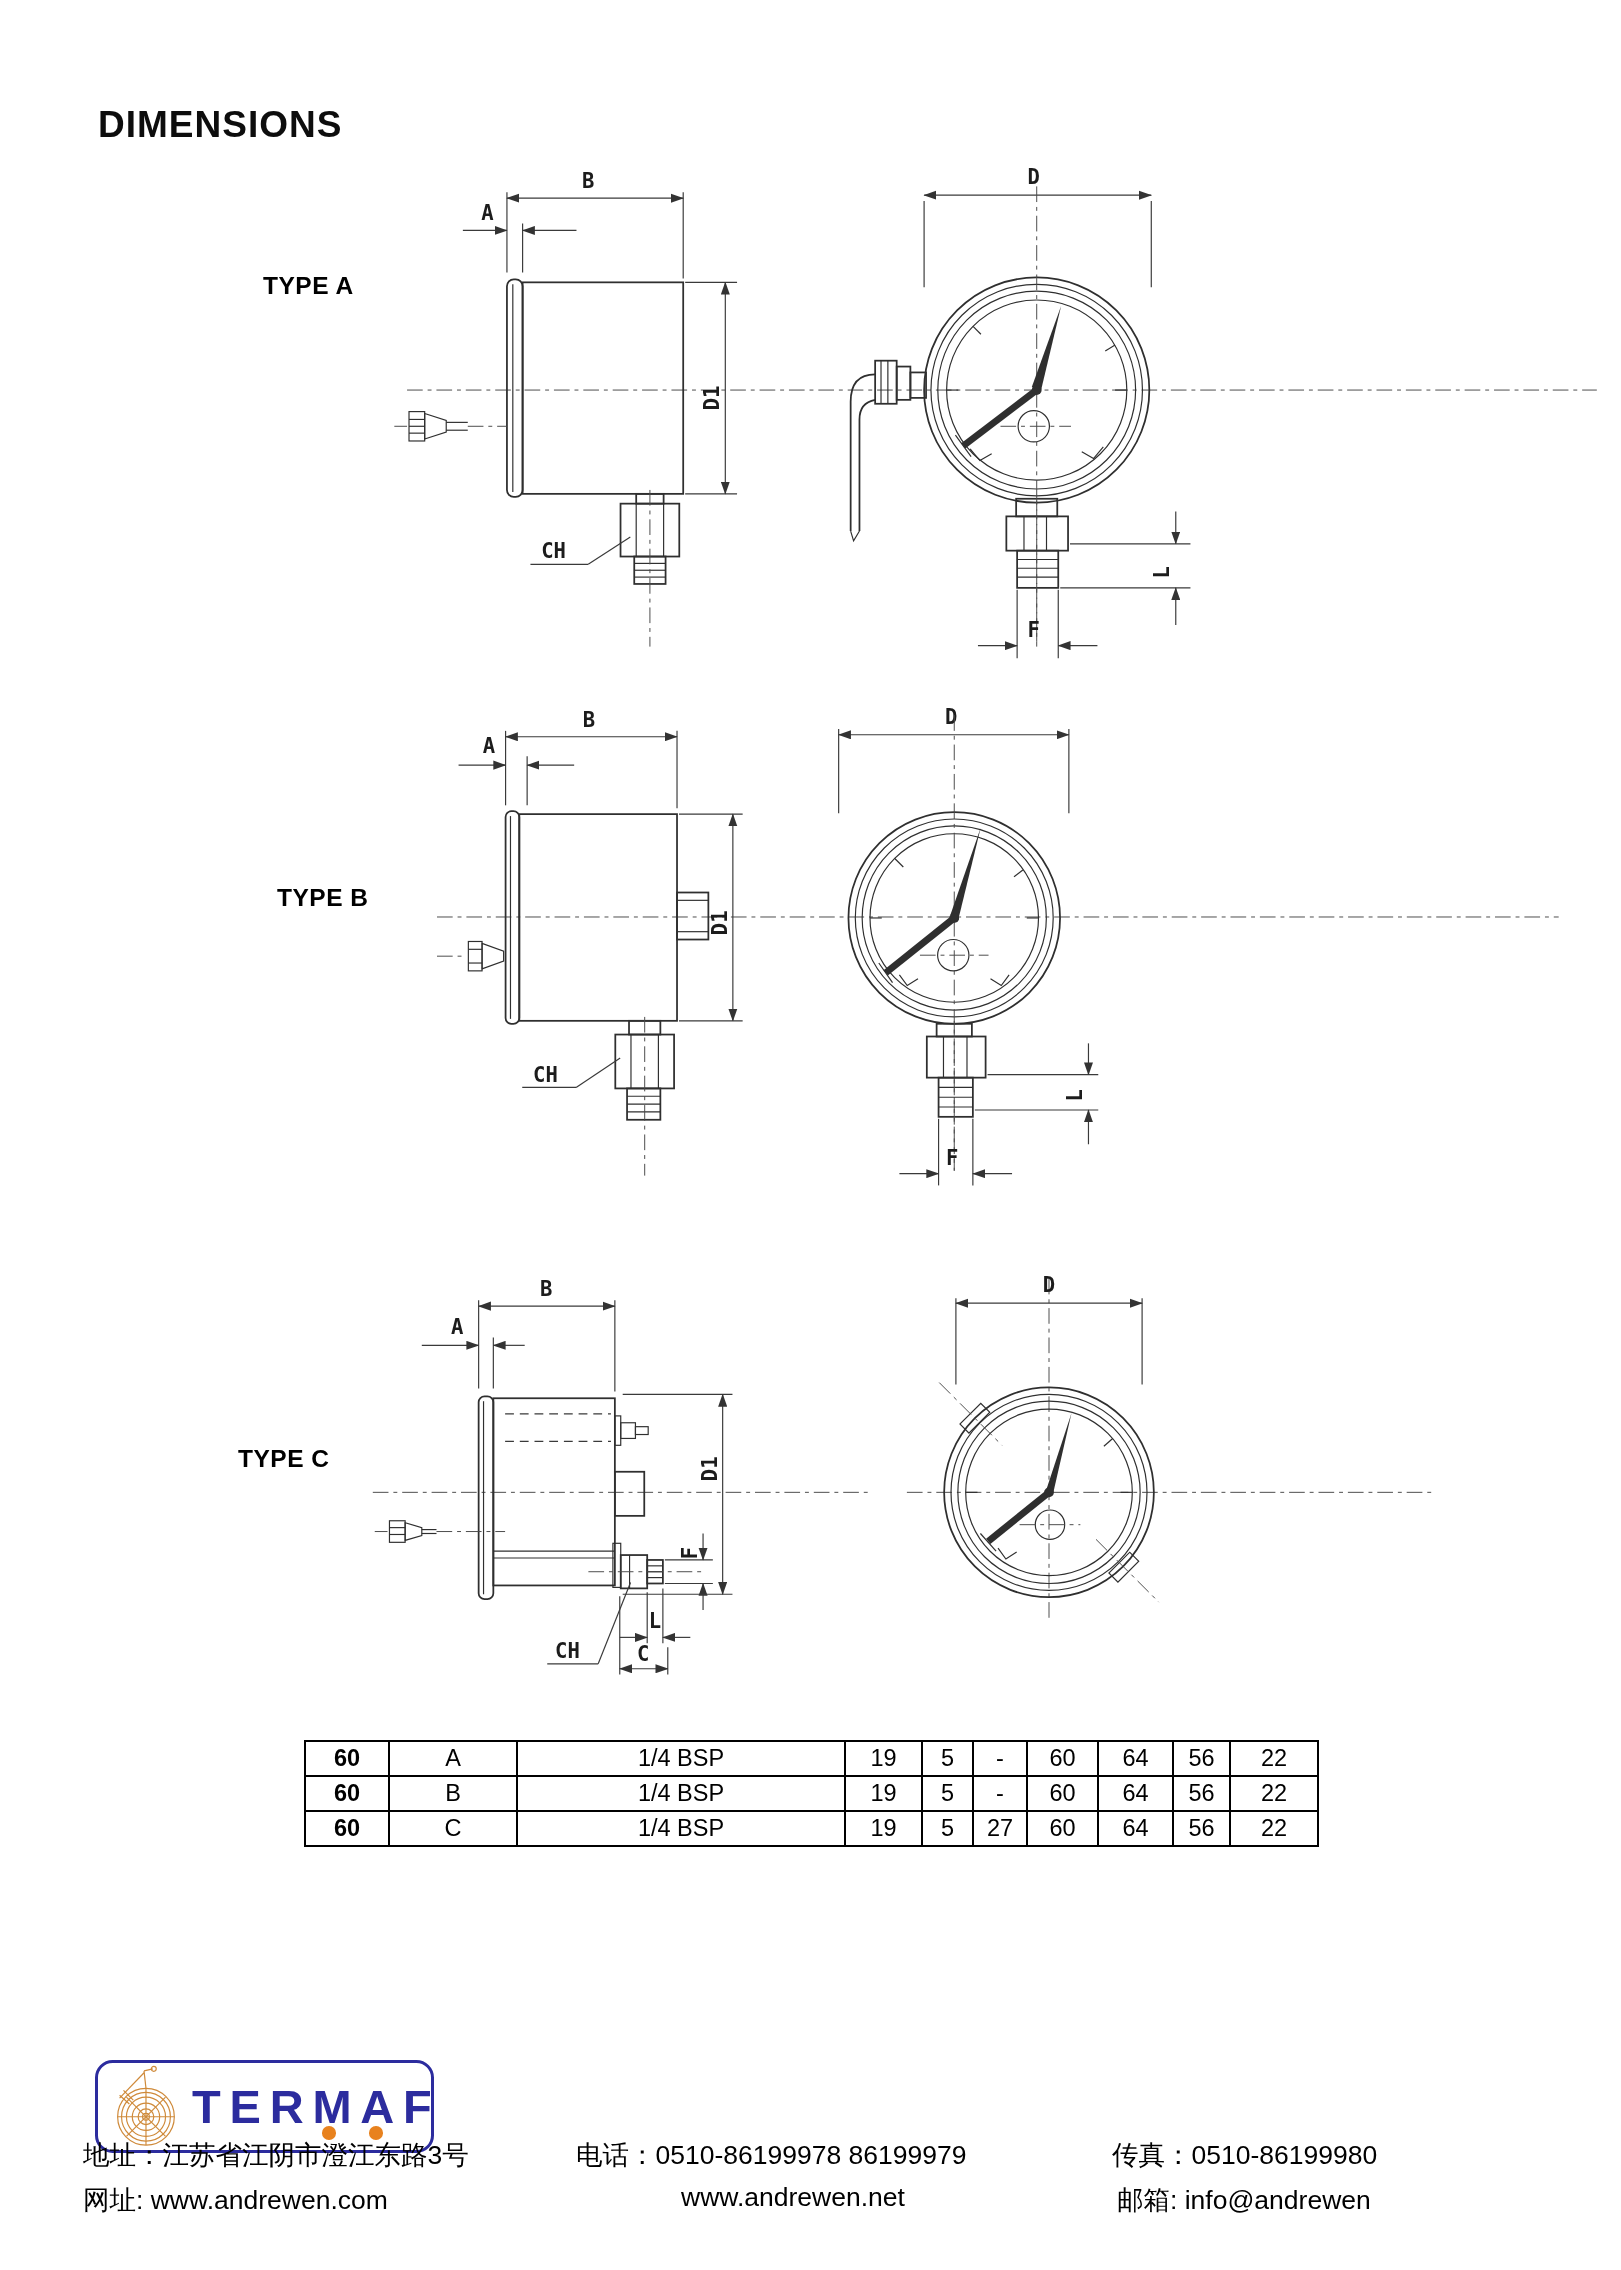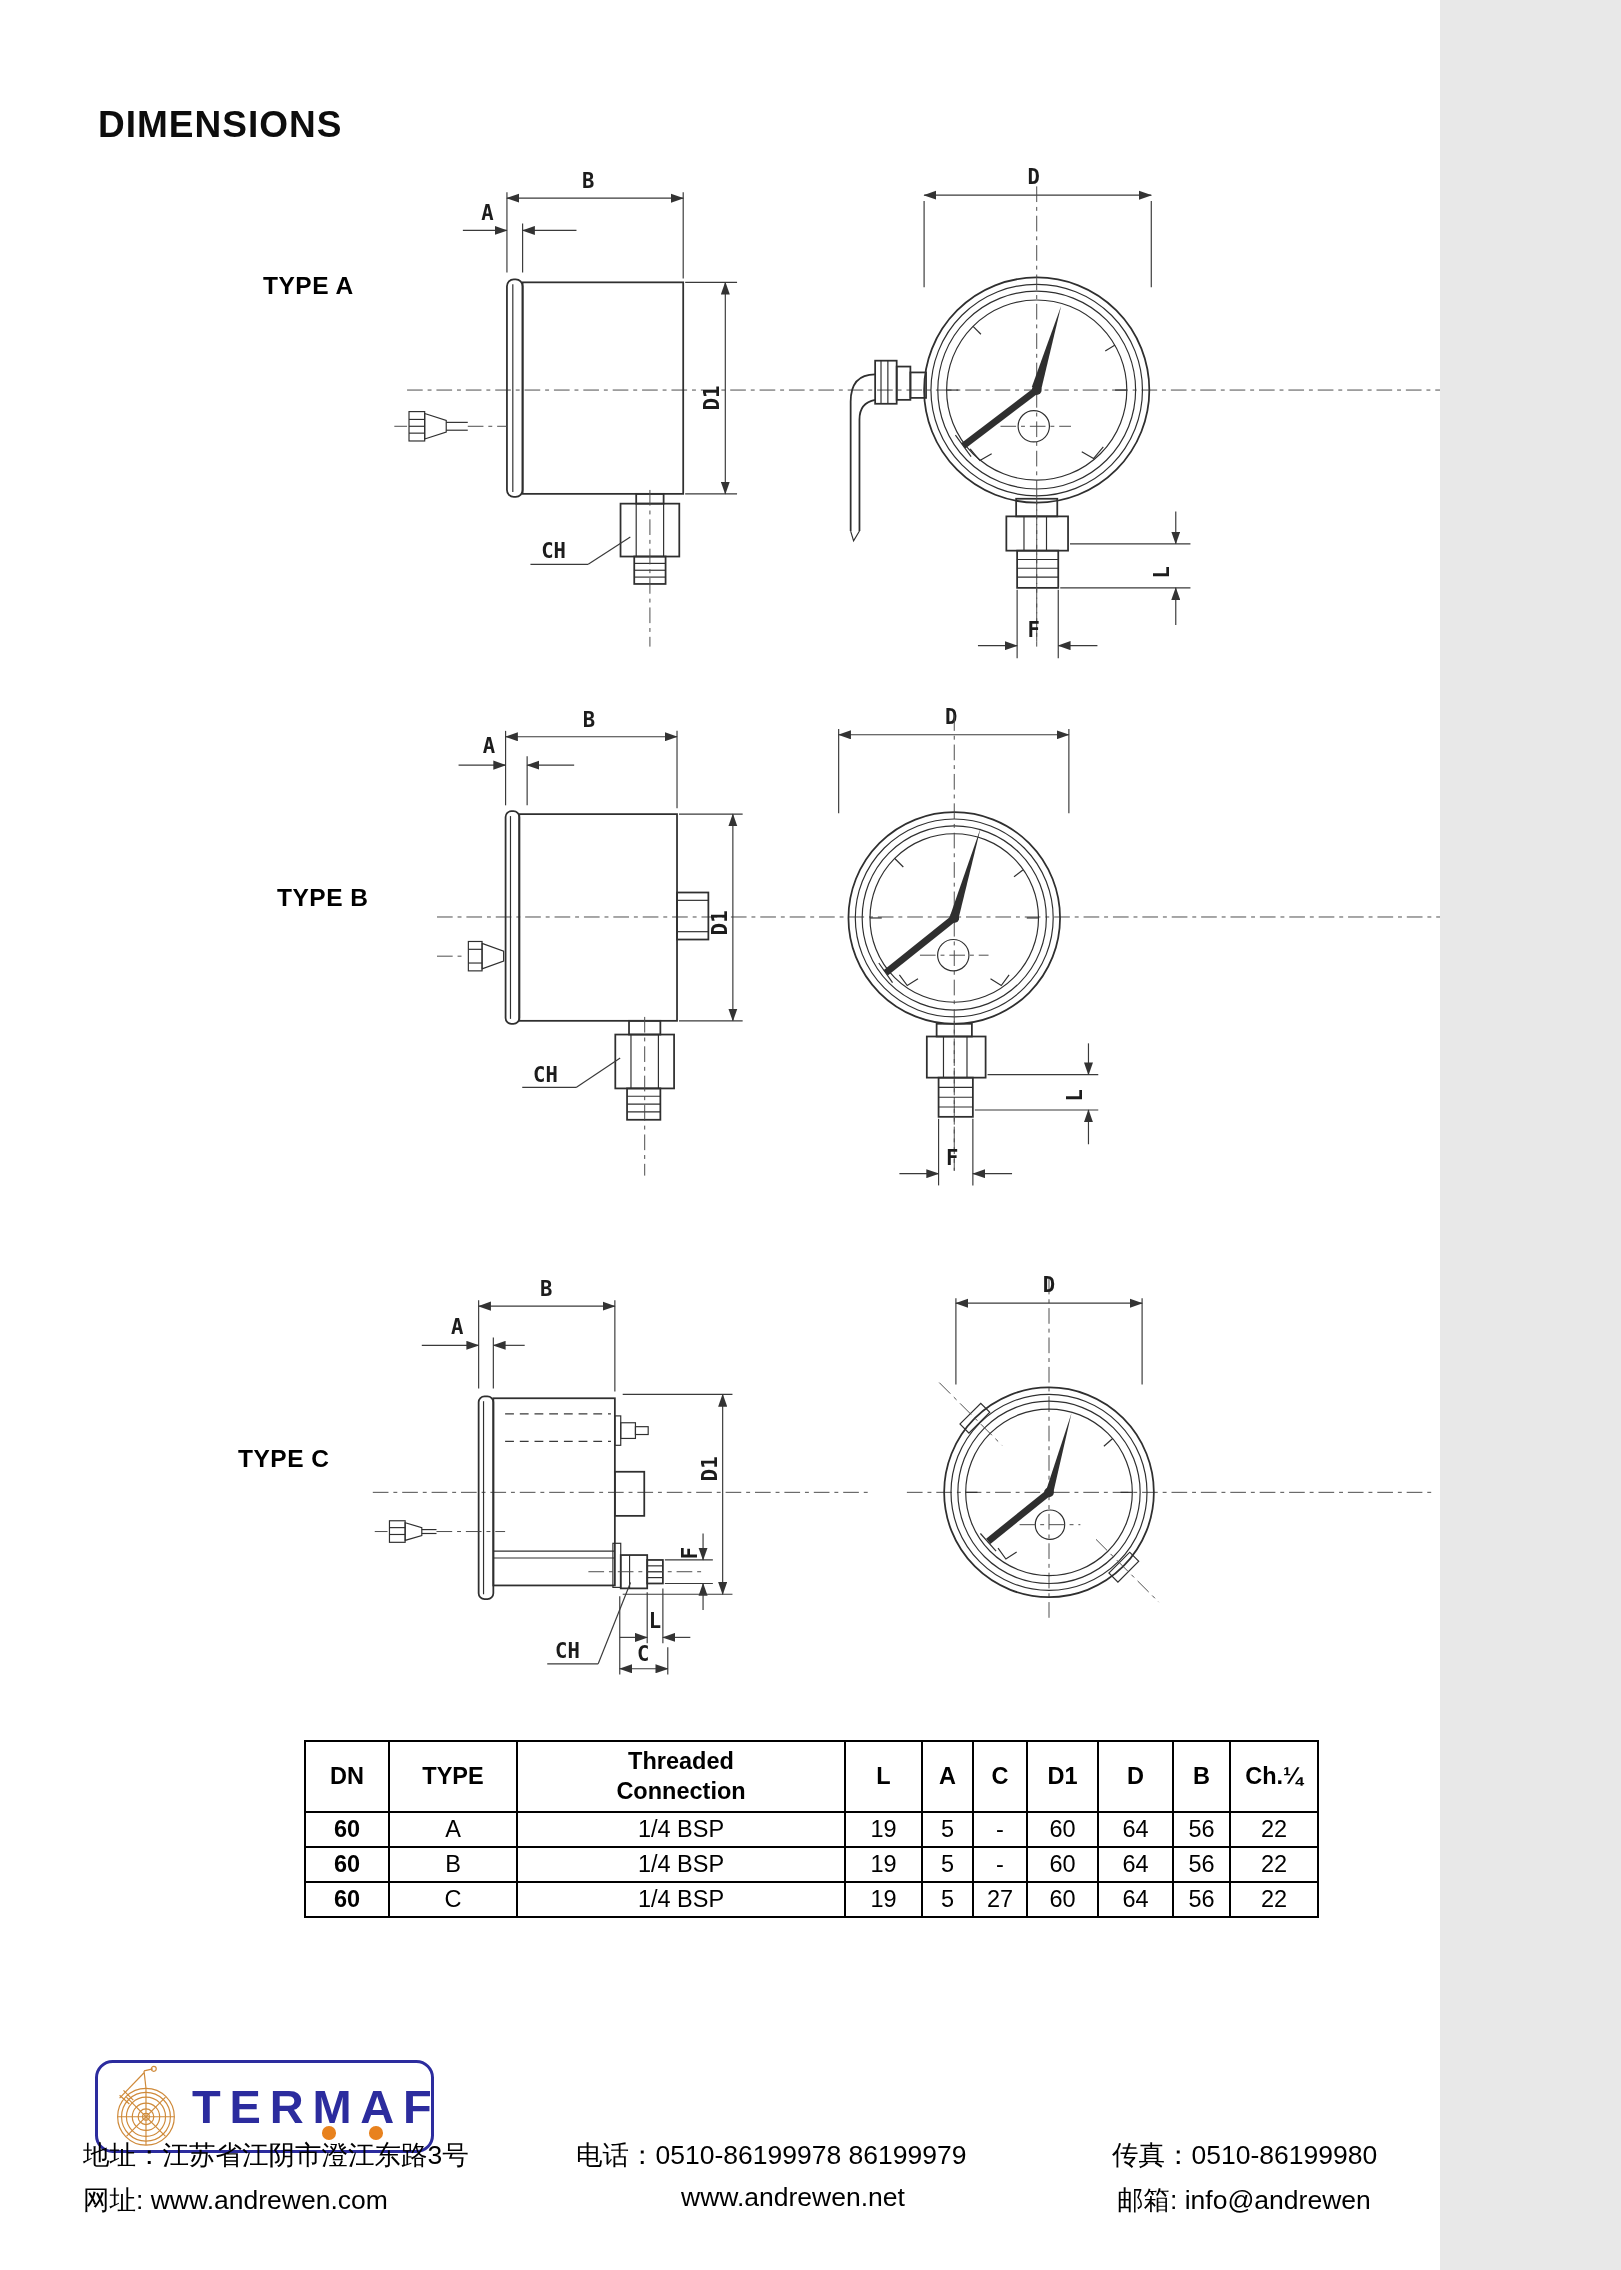--- a/index.html
+++ b/index.html
@@ -1,16 +1,16 @@
 <!DOCTYPE html>
 <html><head>
 <meta charset="utf-8">
 <style>
   html,body{margin:0;padding:0;background:#e8e8e8;}
-  .page{position:relative;width:1440px;height:2270px;background:#ffffff;overflow:hidden;
+  .page{position:relative;width:1621px;height:2270px;background:#ffffff;overflow:hidden;
         font-family:"Liberation Sans",sans-serif;}
   .title{position:absolute;left:98px;top:104px;font-size:37px;font-weight:bold;color:#0d0d0d;letter-spacing:1px;}
   .tlabel{position:absolute;font-size:24.5px;font-weight:bold;color:#000000;letter-spacing:0.5px;}
   
   .p  {fill:none;stroke:#2f2f2f;stroke-width:1.8;}
   .p2 {fill:none;stroke:#2f2f2f;stroke-width:1.2;}
   .d  {fill:none;stroke:#3a3a3a;stroke-width:1.2;}
   .cl {fill:none;stroke:#4a4a4a;stroke-width:1;stroke-dasharray:16 5 4 5;}
   .hid{fill:none;stroke:#3a3a3a;stroke-width:1.3;stroke-dasharray:9 6;}
   .lbl{font:bold 21px "DejaVu Sans Mono",monospace;fill:#1c1c1c;}
@@ -413,33 +413,20 @@
         <col style="width:328px">
         <col style="width:77px">
       <col style="width:51px">
         <col style="width:54px">
         <col style="width:71px">
         <col style="width:75px">
       <col style="width:57px">
         <col style="width:88px">
     </colgroup>
     <tbody>
-        <tr class="hrow">
-      <td>DN</td>
-      <td>TYPE</td>
-      <td>Threaded
-Connection</td>
-      <td>L</td>
-      <td>A</td>
-      <td>C</td>
-      <td>D1</td>
-      <td>D</td>
-      <td>B</td>
-      <td>Ch.¼</td>
-    </tr>
     <tr class="drow">
       <td class="c0">60</td>
       <td>A</td>
       <td>1/4 BSP</td>
       <td>19</td>
       <td>5</td>
       <td>-</td>
       <td>60</td>
       <td>64</td>
       <td>56</td>

